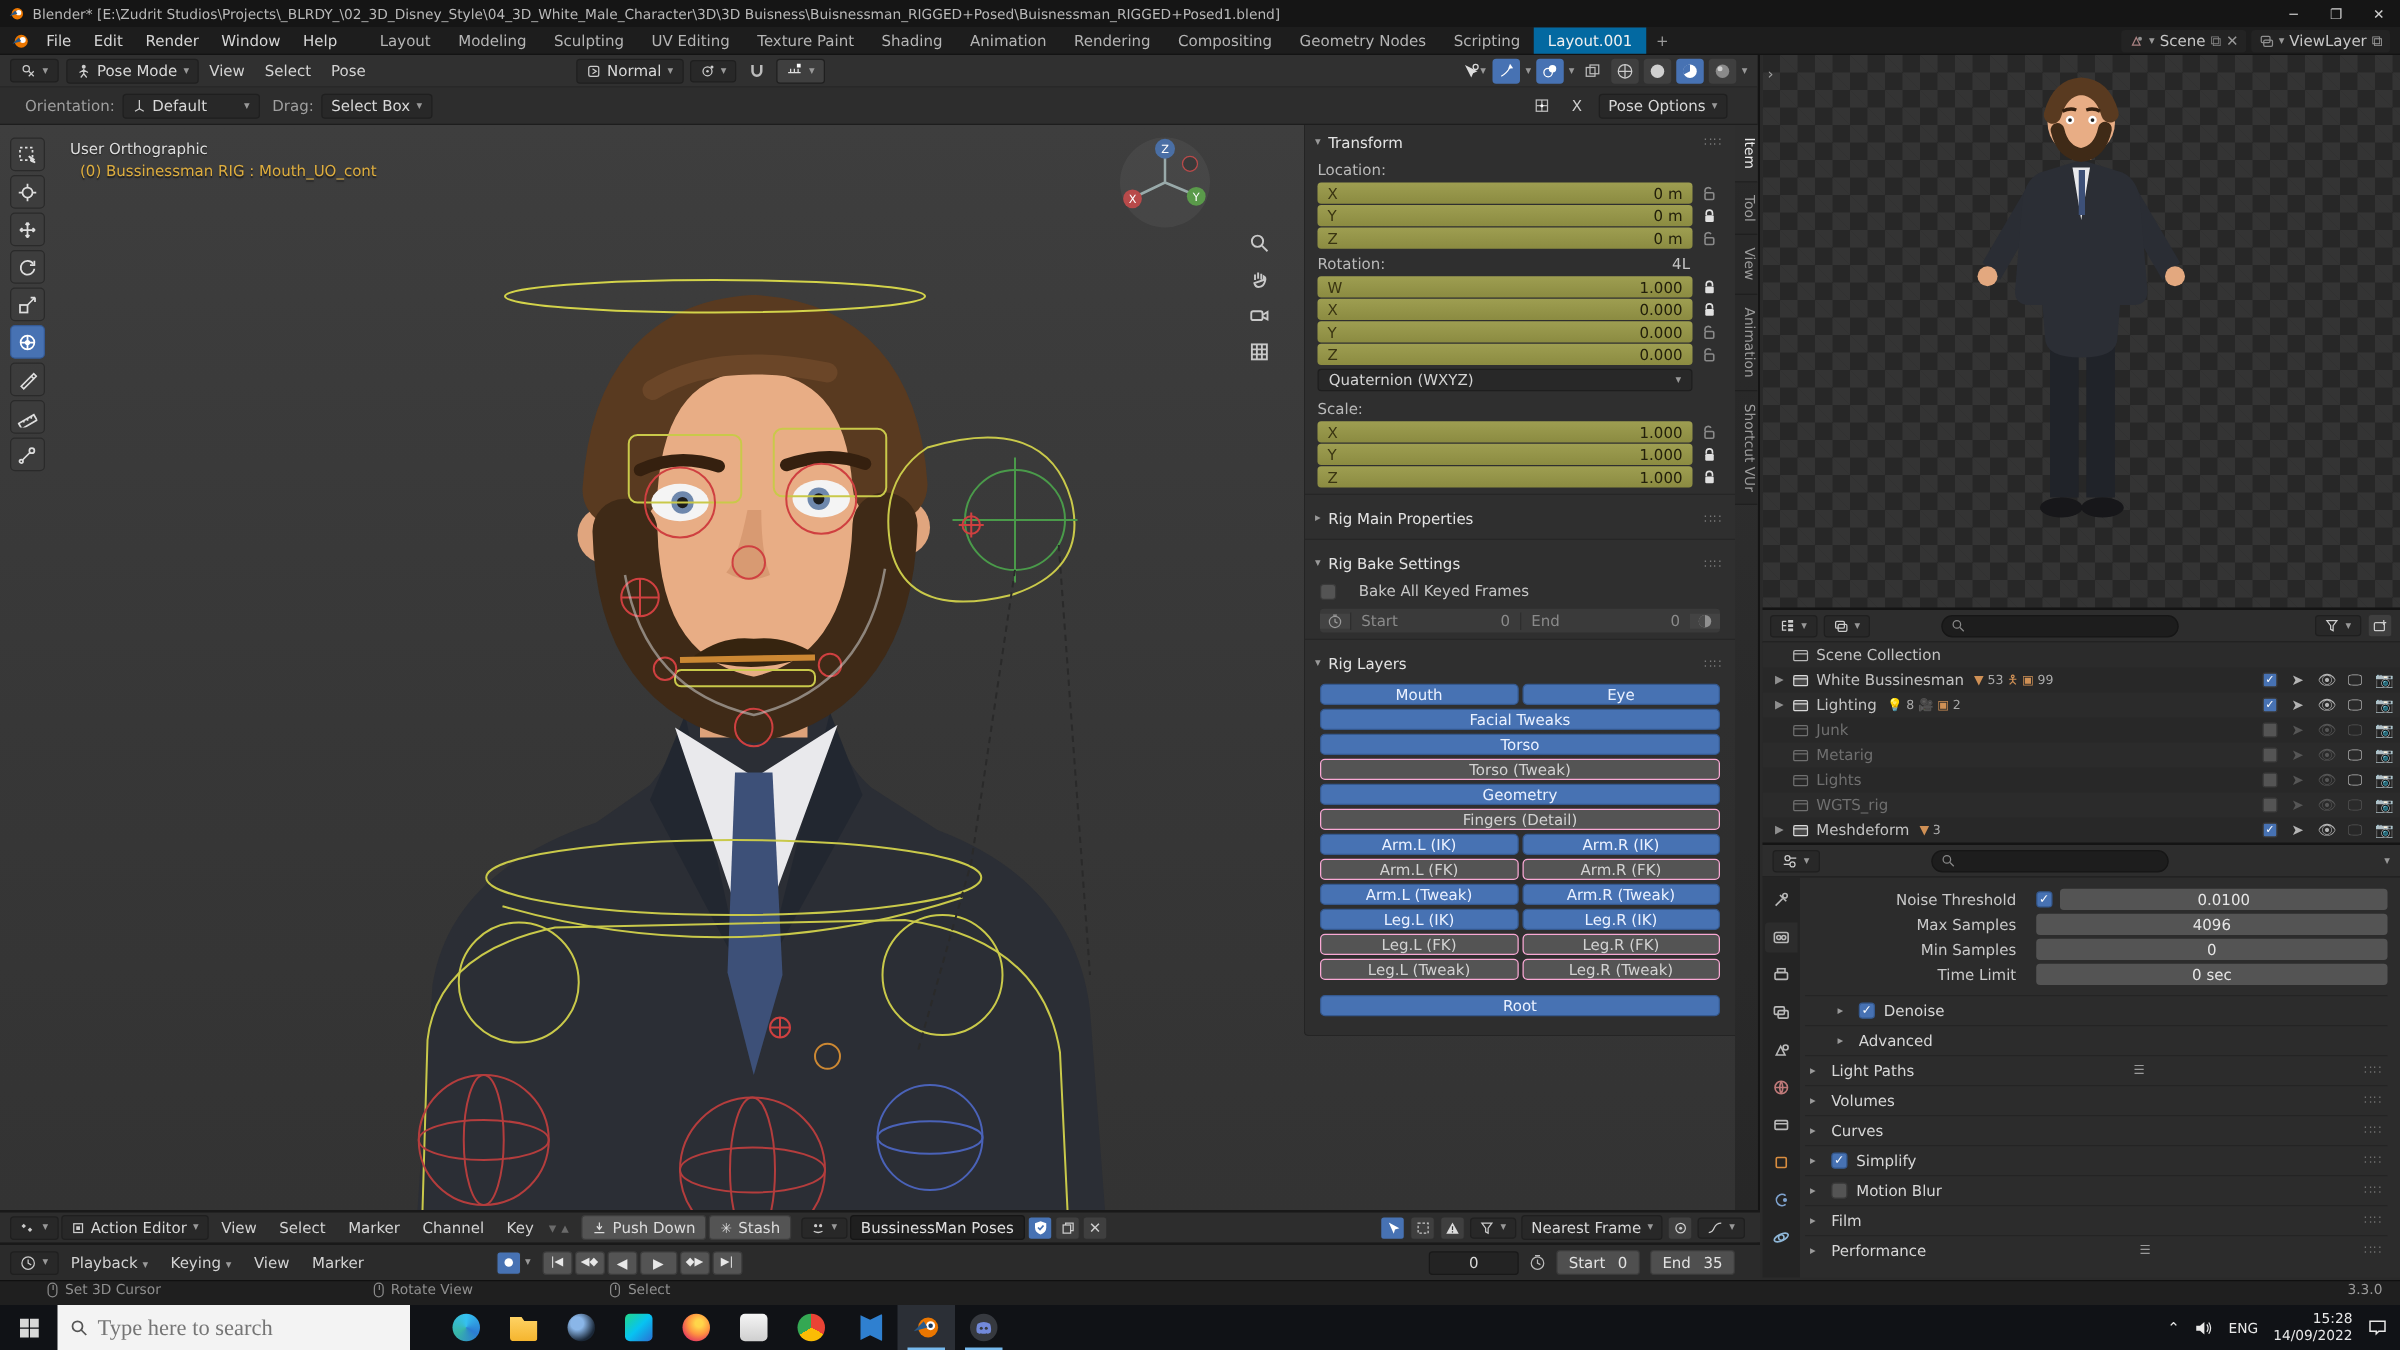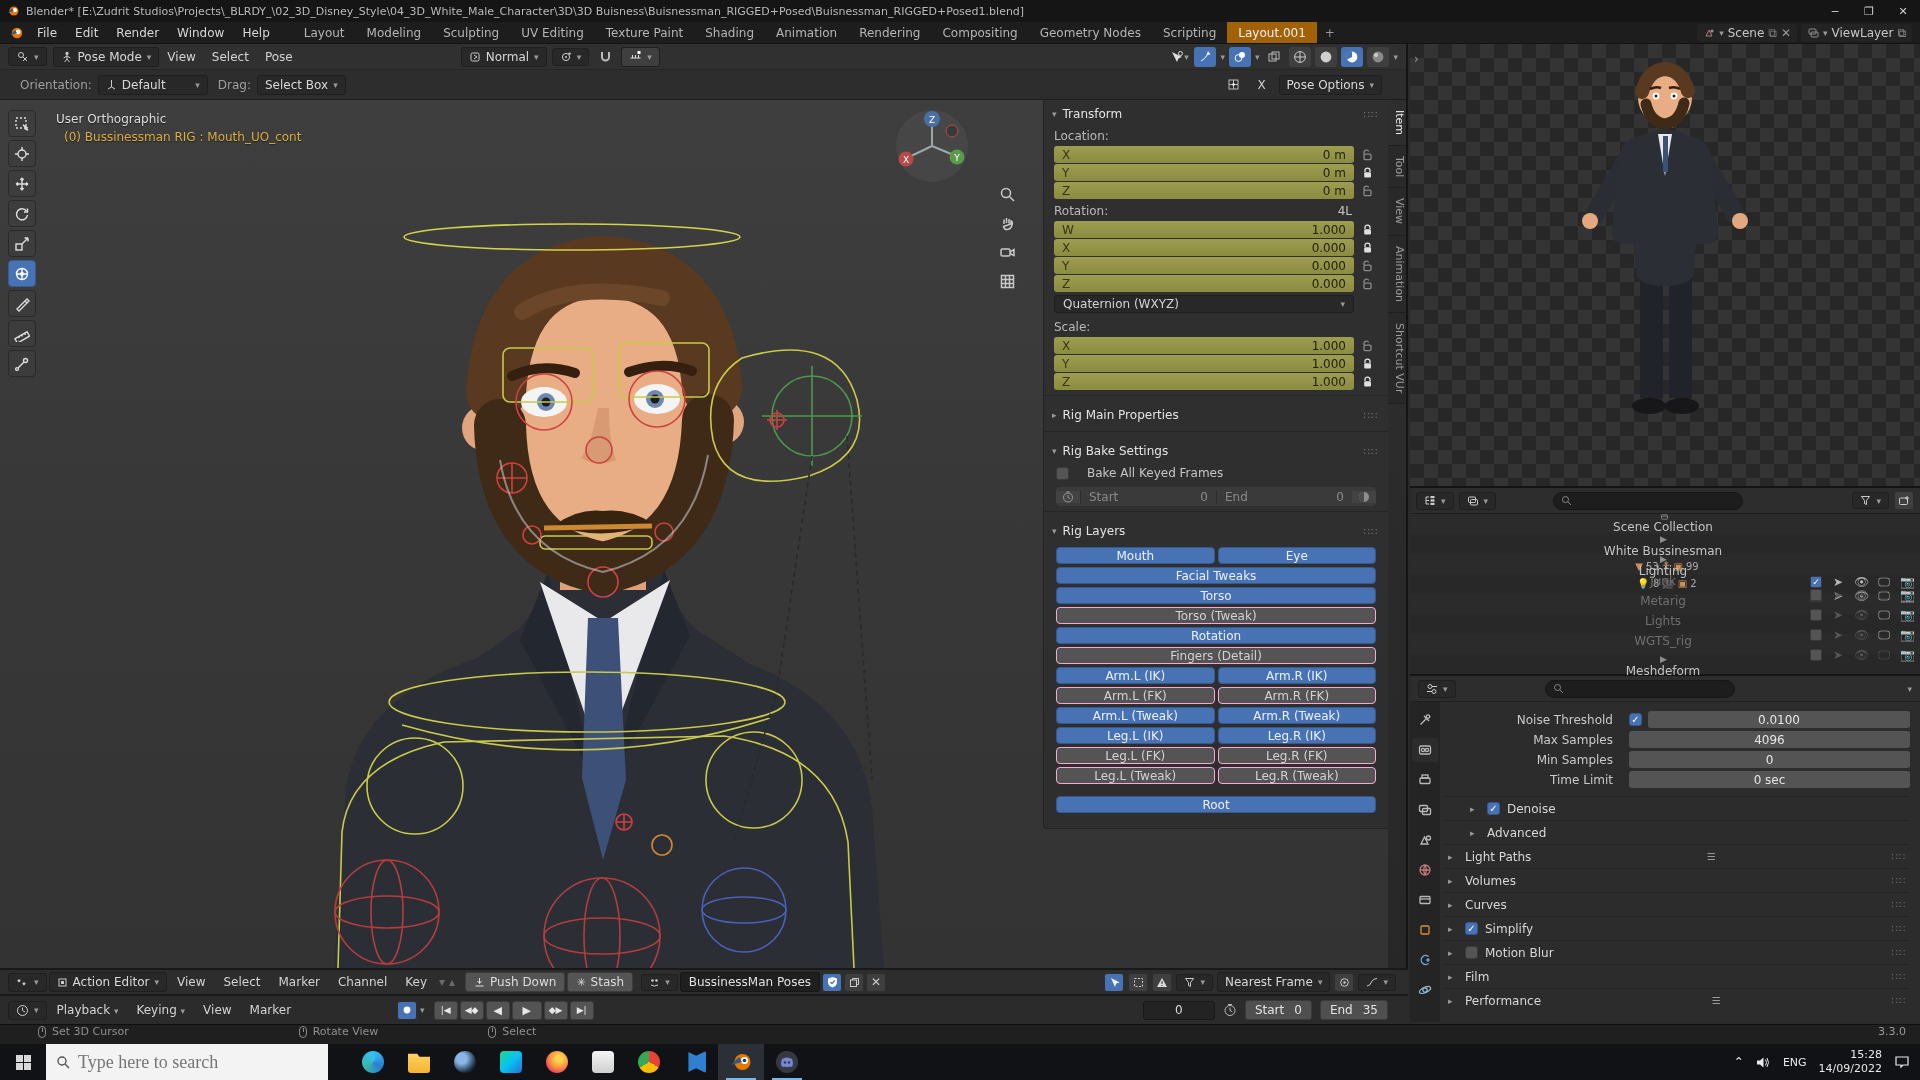--- a/index.html
+++ b/index.html
@@ -15,21 +15,21 @@
   .titlebar .blogo { width:14px; height:14px; margin-right:6px; }
   .wincontrols { margin-left:auto; display:flex; height:100%; }
   .wbtn { width:34px; display:flex; align-items:center; justify-content:center; color:#cfcfcf; font-size:11px; }
 
   
   .topbar { position:absolute; top:22px; left:0; right:0; height:22px; background:#1d1d1d;
             display:flex; align-items:center; border-bottom:1px solid #131313; }
   .menu { padding:0 9px; height:100%; display:flex; align-items:center; color:#d6d6d6; }
   .tabs { display:flex; margin-left:14px; height:100%; }
   .tab { padding:0 11px; height:100%; display:flex; align-items:center; color:#b5b5b5; }
-  .tab.active { background:#a16207; color:#f0f0f0; }
+  .tab.active { background:#0369a1; color:#f0f0f0; }
   .tab.add { color:#9a9a9a; padding:0 8px; }
   .scenebar { margin-left:auto; display:flex; align-items:center; gap:4px; padding-right:8px; }
   .chip { display:flex; align-items:center; gap:4px; background:#232323; border-radius:3px; padding:2px 6px; }
   .chip .mini { opacity:.8; }
 
   
   .main-left  { position:absolute; top:44px; left:0; width:1408px; height:980px; border-right:2px solid #141414; }
   .main-right { position:absolute; top:44px; left:1410px; width:510px; height:980px; }
 
   
@@ -98,21 +98,21 @@
              background:#2e2e2e;
              background-image:linear-gradient(45deg,#343434 25%,transparent 25%,transparent 75%,#343434 75%),
                               linear-gradient(45deg,#343434 25%,transparent 25%,transparent 75%,#343434 75%);
              background-size:28px 28px; background-position:0 0,14px 14px; background-color:#272727; }
   .expander { position:absolute; left:4px; top:8px; color:#9c9c9c; }
 
   .outliner { height:188px; background:#282828; border-bottom:2px solid #141414; }
   .ohead { height:26px; background:#2d2d2d; display:flex; align-items:center; gap:5px; padding:0 6px; border-bottom:1px solid #1f1f1f; }
   .osearch { flex:1; max-width:190px; margin:0 auto; height:18px; background:#1d1d1d; border:1px solid #161616; border-radius:9px;
              display:flex; align-items:center; padding:0 7px; gap:5px; color:#888; }
-  .orow { height:20px; display:flex; align-items:center; padding:0 6px 0 10px; color:#c3c3c3;flex-direction:column; }
+  .orow { height:20px; display:flex; align-items:center; padding:0 6px 0 10px; color:#c3c3c3; }
   .orow:nth-child(odd) { background:#2b2b2b; }
   .orow .arrow { width:14px; color:#8f8f8f; font-size:9px; }
   .orow .cico { margin-right:6px; }
   .orow .nm { margin-right:8px; }
   .orow.dim { color:#6f6f6f; }
   .badges { display:flex; align-items:center; gap:3px; color:#aaa; font-size:10px; }
   .bico { color:#cf9055; font-size:10px; }
   .octrls { margin-left:auto; display:flex; align-items:center; gap:9px; }
   .octrls .oc { width:14px; text-align:center; color:#b4b4b4; }
   .octrls .oc.dim2 { color:#565656; }
@@ -758,21 +758,21 @@
           <div class="rigrow">
               <div class="rbtn on">Facial Tweaks</div>
             </div>
           <div class="rigrow">
               <div class="rbtn on">Torso</div>
             </div>
           <div class="rigrow">
               <div class="rbtn">Torso (Tweak)</div>
             </div>
           <div class="rigrow">
-              <div class="rbtn on">Rotation</div>
+              <div class="rbtn on">Geometry</div>
             </div>
           <div class="rigrow">
               <div class="rbtn">Fingers (Detail)</div>
             </div>
           <div class="rigrow">
               <div class="rbtn on">Arm.L (IK)</div>
               <div class="rbtn on">Arm.R (IK)</div>
             </div>
           <div class="rigrow">
               <div class="rbtn">Arm.L (FK)</div>

